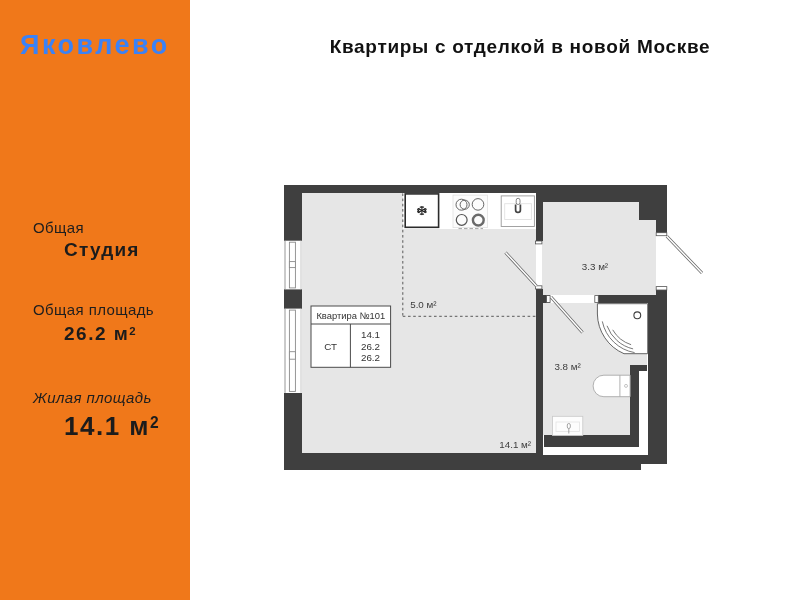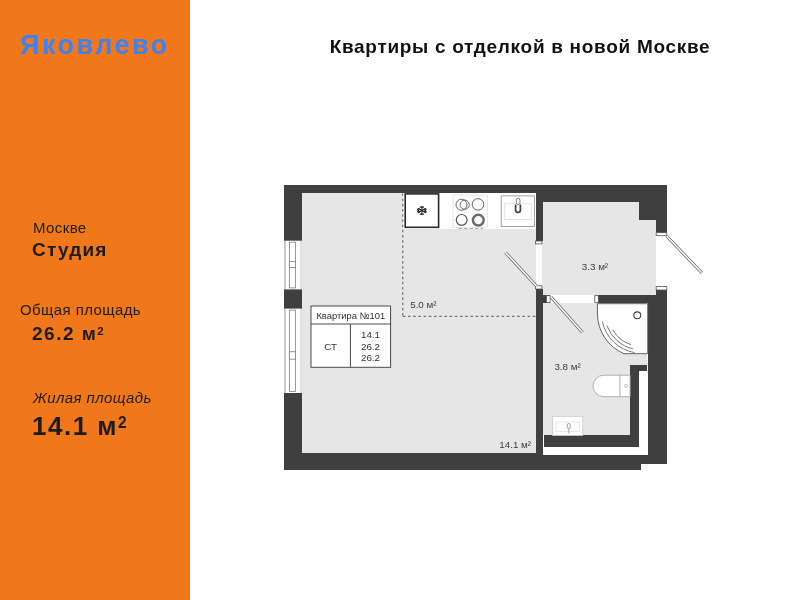--- a/index.html
+++ b/index.html
@@ -1,31 +1,31 @@
 <!DOCTYPE html>
 <html><head>
 <meta charset="utf-8">
 <style>
   html,body{margin:0;padding:0;}
   body{width:800px;height:600px;background:#ffffff;font-family:"Liberation Sans",sans-serif;overflow:hidden;position:relative;}
   .abs{position:absolute;}
   #side{left:0;top:0;width:190px;height:600px;background:#f0781a;}
   #logo{left:20px;top:30px;font-size:27px;font-weight:bold;color:#3b82f6;letter-spacing:2.5px;}
   .lbl{color:#1e1e1e;font-size:15px;letter-spacing:0.4px;}
-  .val{color:#1c1c1c;font-weight:bold;}
+  .val{color:#1c1c1c;font-weight:bold;margin-left:32px;}
   #title{left:190px;top:36px;width:660px;text-align:center;font-size:19px;font-weight:bold;color:#111;letter-spacing:0.7px;}
   sup{font-size:60%;vertical-align:baseline;position:relative;top:-0.42em;letter-spacing:0;}
 </style>
 </head>
 <body>
 <div class="abs" id="side"></div>
 <div class="abs" id="logo">Яковлево</div>
-<div class="abs lbl" style="left:33px;top:219px;">Москве</div>
+<div class="abs lbl" style="left:33px;top:219px;">Общая</div>
 <div class="abs val" style="left:32px;top:239px;font-size:19px;letter-spacing:1.2px;">Студия</div>
-<div class="abs lbl" style="left:20px;top:301px;text-align:center;">Общая площадь</div>
+<div class="abs lbl" style="left:33px;top:301px;text-align:center;">Общая площадь</div>
 <div class="abs val" style="left:32px;top:323px;font-size:19px;letter-spacing:1.5px;">26.2 м<sup>2</sup></div>
 <div class="abs lbl" style="left:33px;top:389px;font-style:italic;">Жилая площадь</div>
 <div class="abs val" style="left:32px;top:411px;font-size:26px;letter-spacing:1.5px;">14.1 м<sup>2</sup></div>
 <div class="abs" id="title">Квартиры с отделкой в новой Москве</div>
 
 <svg class="abs" style="left:0;top:0" width="800" height="600" viewBox="0 0 800 600">
 <g shape-rendering="crispEdges">
 
   <rect x="301.6" y="193.4" width="233.9" height="259.1" fill="#e6e6e6"></rect>
   <rect x="541.8" y="201.6" width="113.9" height="93.8" fill="#e6e6e6"></rect>

